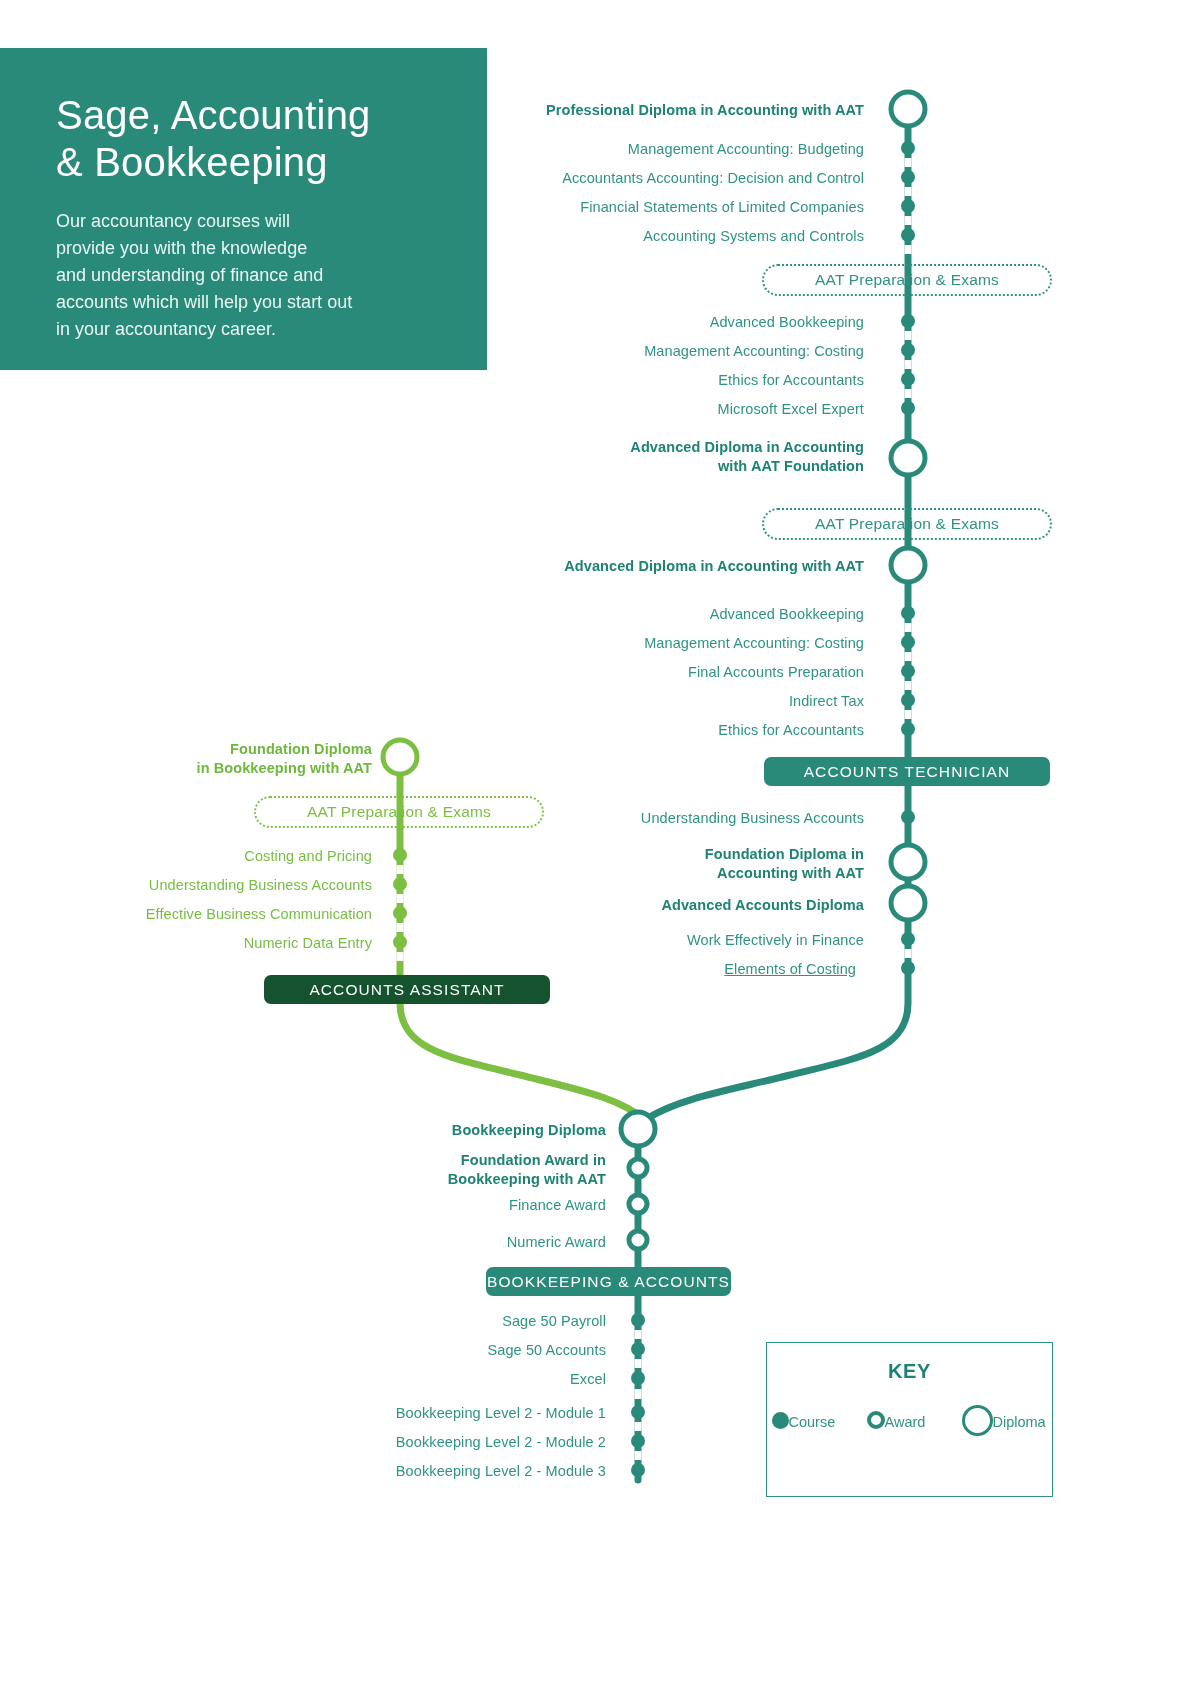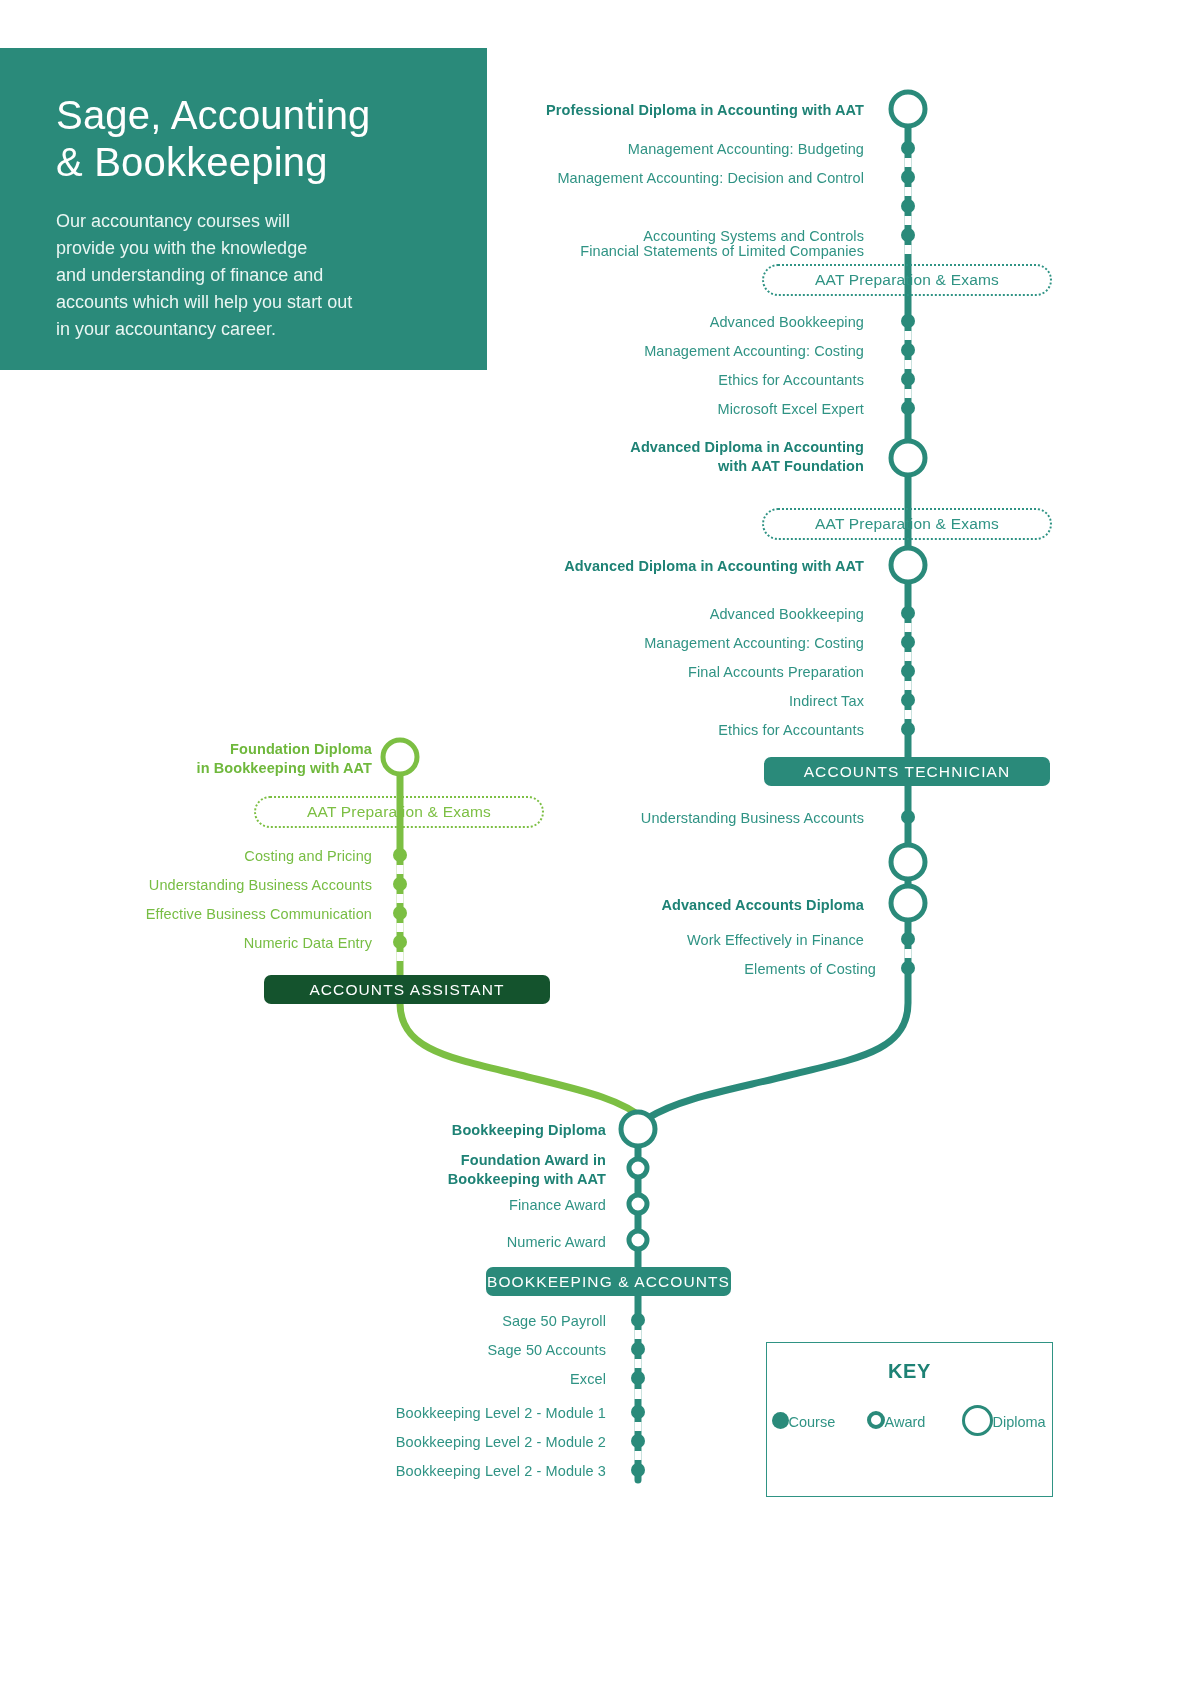--- a/index.html
+++ b/index.html
@@ -169,22 +169,22 @@
     <circle cx="638" cy="1470" r="7" fill="#2a8a7a"></circle>
     <rect x="634.5" y="1330" width="7" height="9" fill="#ffffff"></rect>
     <rect x="634.5" y="1359" width="7" height="9" fill="#ffffff"></rect>
     <rect x="634.5" y="1389" width="7" height="10" fill="#ffffff"></rect>
     <rect x="634.5" y="1422" width="7" height="9" fill="#ffffff"></rect>
     <rect x="634.5" y="1451" width="7" height="9" fill="#ffffff"></rect>
   </svg>
 
   <div class="lbl teal-strong" style="right:336px;top:101px;width:520px;">Professional Diploma in Accounting with AAT</div>
   <div class="lbl teal" style="right:336px;top:140px;width:520px;">Management Accounting: Budgeting</div>
-  <div class="lbl teal" style="right:336px;top:169px;width:520px;">Management Accounting: Decision and Control</div>
-  <div class="lbl teal" style="right:336px;top:198px;width:520px;margin-top:44px;">Financial Statements of Limited Companies</div>
+  <div class="lbl teal" style="right:336px;top:169px;width:520px;">Accountants Accounting: Decision and Control</div>
+  <div class="lbl teal" style="right:336px;top:198px;width:520px;">Financial Statements of Limited Companies</div>
   <div class="lbl teal" style="right:336px;top:227px;width:520px;">Accounting Systems and Controls</div>
 
   <div class="exam teal" style="left:762px;top:264px;width:290px;">AAT Preparation &amp; Exams</div>
 
   <div class="lbl teal" style="right:336px;top:313px;width:520px;">Advanced Bookkeeping</div>
   <div class="lbl teal" style="right:336px;top:342px;width:520px;">Management Accounting: Costing</div>
   <div class="lbl teal" style="right:336px;top:371px;width:520px;">Ethics for Accountants</div>
   <div class="lbl teal" style="right:336px;top:400px;width:520px;">Microsoft Excel Expert</div>
 
   <div class="lbl teal-strong" style="right:336px;top:438px;width:520px;">Advanced Diploma in Accounting
@@ -196,23 +196,25 @@
 
   <div class="lbl teal" style="right:336px;top:605px;width:520px;">Advanced Bookkeeping</div>
   <div class="lbl teal" style="right:336px;top:634px;width:520px;">Management Accounting: Costing</div>
   <div class="lbl teal" style="right:336px;top:692px;width:520px;">Indirect Tax</div>
   <div class="lbl teal" style="right:336px;top:663px;width:520px;">Final Accounts Preparation</div>
   <div class="lbl teal" style="right:336px;top:721px;width:520px;">Ethics for Accountants</div>
 
   <div class="badge teal" style="left:764px;top:757px;width:286px;">ACCOUNTS TECHNICIAN</div>
 
   <div class="lbl teal" style="right:336px;top:809px;width:520px;">Understanding Business Accounts</div>
+  <div class="lbl teal-strong" style="right:336px;top:845px;width:520px;">Foundation Diploma in
+Accounting with AAT</div>
   <div class="lbl teal-strong" style="right:336px;top:896px;width:520px;">Advanced Accounts Diploma</div>
   <div class="lbl teal" style="right:336px;top:931px;width:520px;">Work Effectively in Finance</div>
-  <div class="lbl teal" style="right:324px;top:960px;width:520px;">Elements of Costing</div>
+  <div class="lbl teal" style="right:344px;top:960px;width:520px;text-decoration:underline;">Elements of Costing</div>
 
   <div class="lbl green-strong" style="right:828px;top:740px;width:330px;">Foundation Diploma
 in Bookkeeping with AAT</div>
 
   <div class="exam green" style="left:254px;top:796px;width:290px;">AAT Preparation &amp; Exams</div>
 
   <div class="lbl green" style="right:828px;top:847px;width:330px;">Costing and Pricing</div>
   <div class="lbl green" style="right:828px;top:876px;width:330px;">Understanding Business Accounts</div>
   <div class="lbl green" style="right:828px;top:905px;width:330px;">Effective Business Communication</div>
   <div class="lbl green" style="right:828px;top:934px;width:330px;">Numeric Data Entry</div>

